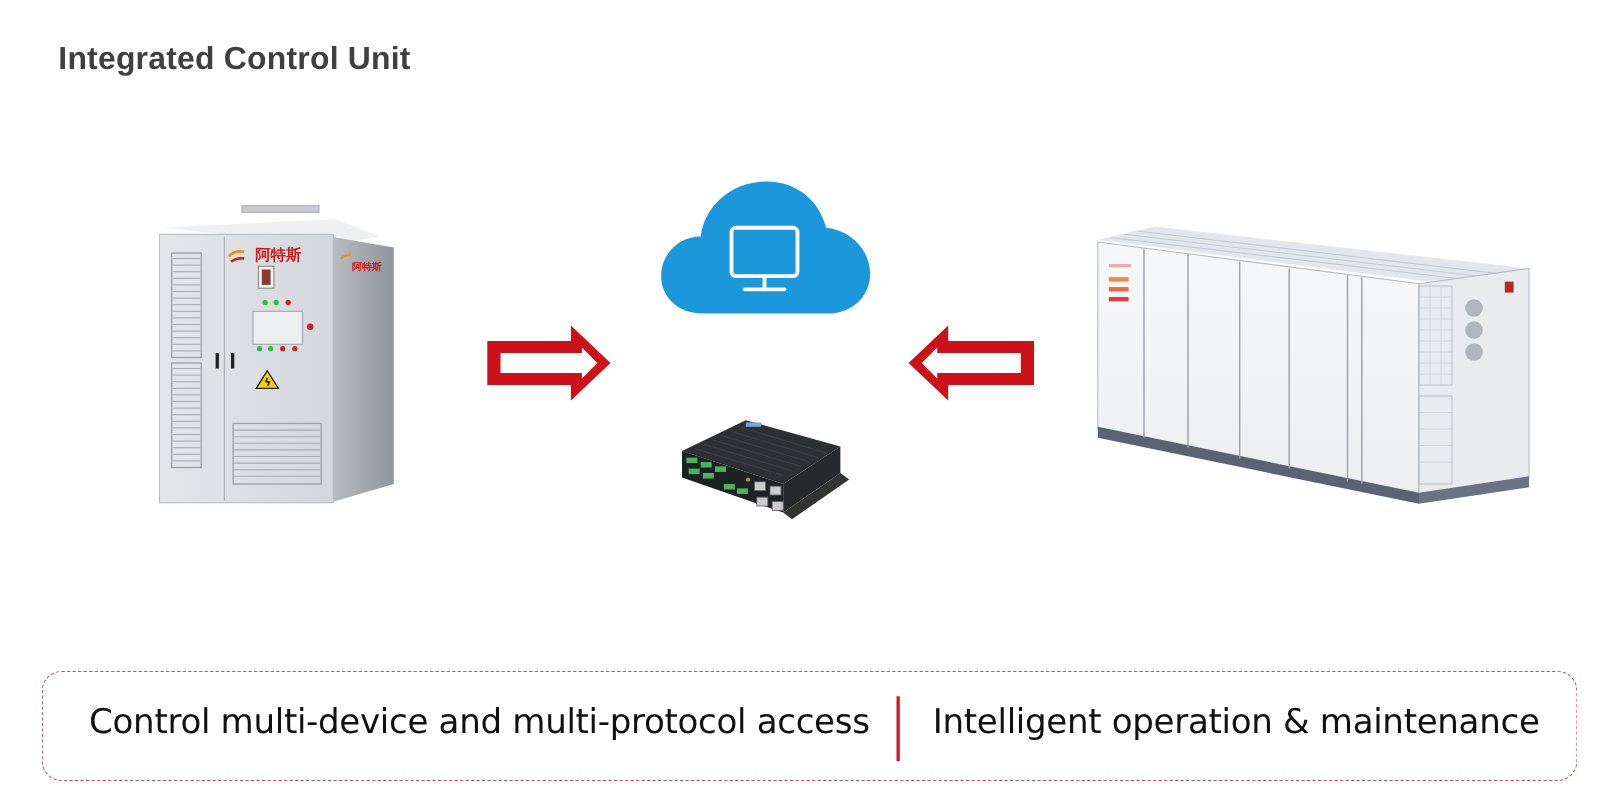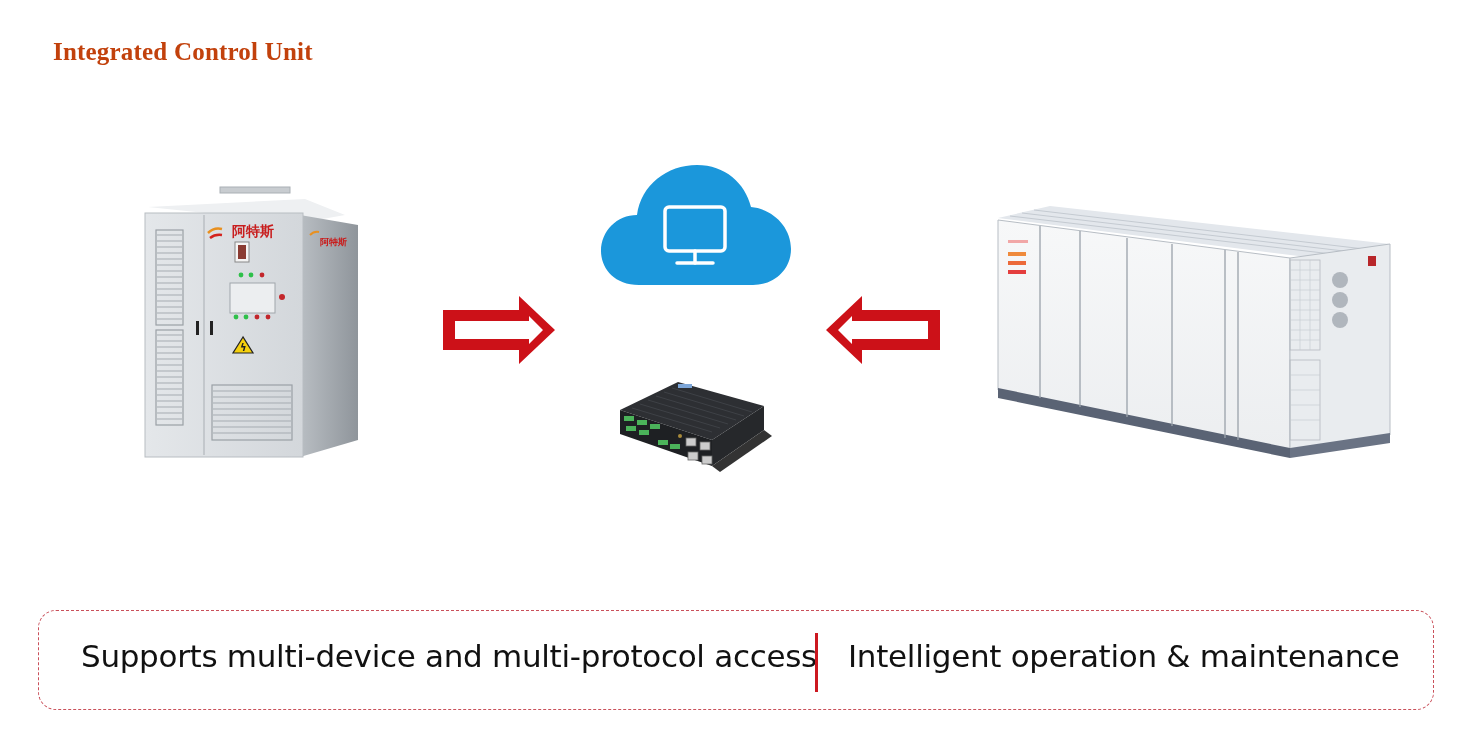--- a/index.html
+++ b/index.html
@@ -1,19 +1,19 @@
 <!DOCTYPE html>
 <html><head>
 <meta charset="utf-8">
 <style>
   html, body { margin: 0; padding: 0; background: #ffffff; }
   body { width: 1471px; height: 730px; position: relative; overflow: hidden;
          font-family: "DejaVu Sans", sans-serif; }
-  .title { position: absolute; left: 53px; top: 38px; font-size: 25px; font-weight: bold;
-           color: #c2410c; letter-spacing: 0.2px; font-family: Liberation Serif, serif; }
+  .title { position: absolute; left: 53px; top: 38px; font-size: 29px; font-weight: bold;
+           color: #404040; letter-spacing: 0.2px; font-family: Liberation Sans, sans-serif; }
   .abs { position: absolute; }
   
   .footer-box { position: absolute; left: 38px; top: 610px; width: 1396px; height: 100px;
                 border: 1.5px dashed #c9505a; border-radius: 18px; box-sizing: border-box; }
   .footer-text { position: absolute; top: 638px; font-size: 31px; color: #111; white-space: nowrap;
                  font-family: "DejaVu Sans", sans-serif; font-weight: normal; letter-spacing: -0.3px; }
   .footer-left { left: 81px; }
   .footer-right { left: 848px; }
   .divider { position: absolute; left: 815px; top: 633px; width: 3px; height: 59px; background: #cc1820; }
 </style>
@@ -245,15 +245,15 @@
     <g>
       <rect x="18" y="52" width="18" height="4" fill="#ef8a3c"></rect>
       <rect x="18" y="61" width="18" height="4" fill="#ec6a3a"></rect>
       <rect x="18" y="70" width="18" height="4" fill="#e43e3e"></rect>
       <rect x="18" y="40" width="20" height="3" fill="#f1a7a7"></rect>
     </g>
   </svg>
 </div>
 
 <div class="footer-box"></div>
-<div class="footer-text footer-left">Supports multi-device and multi-protocol access</div>
+<div class="footer-text footer-left">Control multi-device and multi-protocol access</div>
 <div class="divider"></div>
 <div class="footer-text footer-right">Intelligent operation &amp; maintenance</div>
 
 </body></html>

